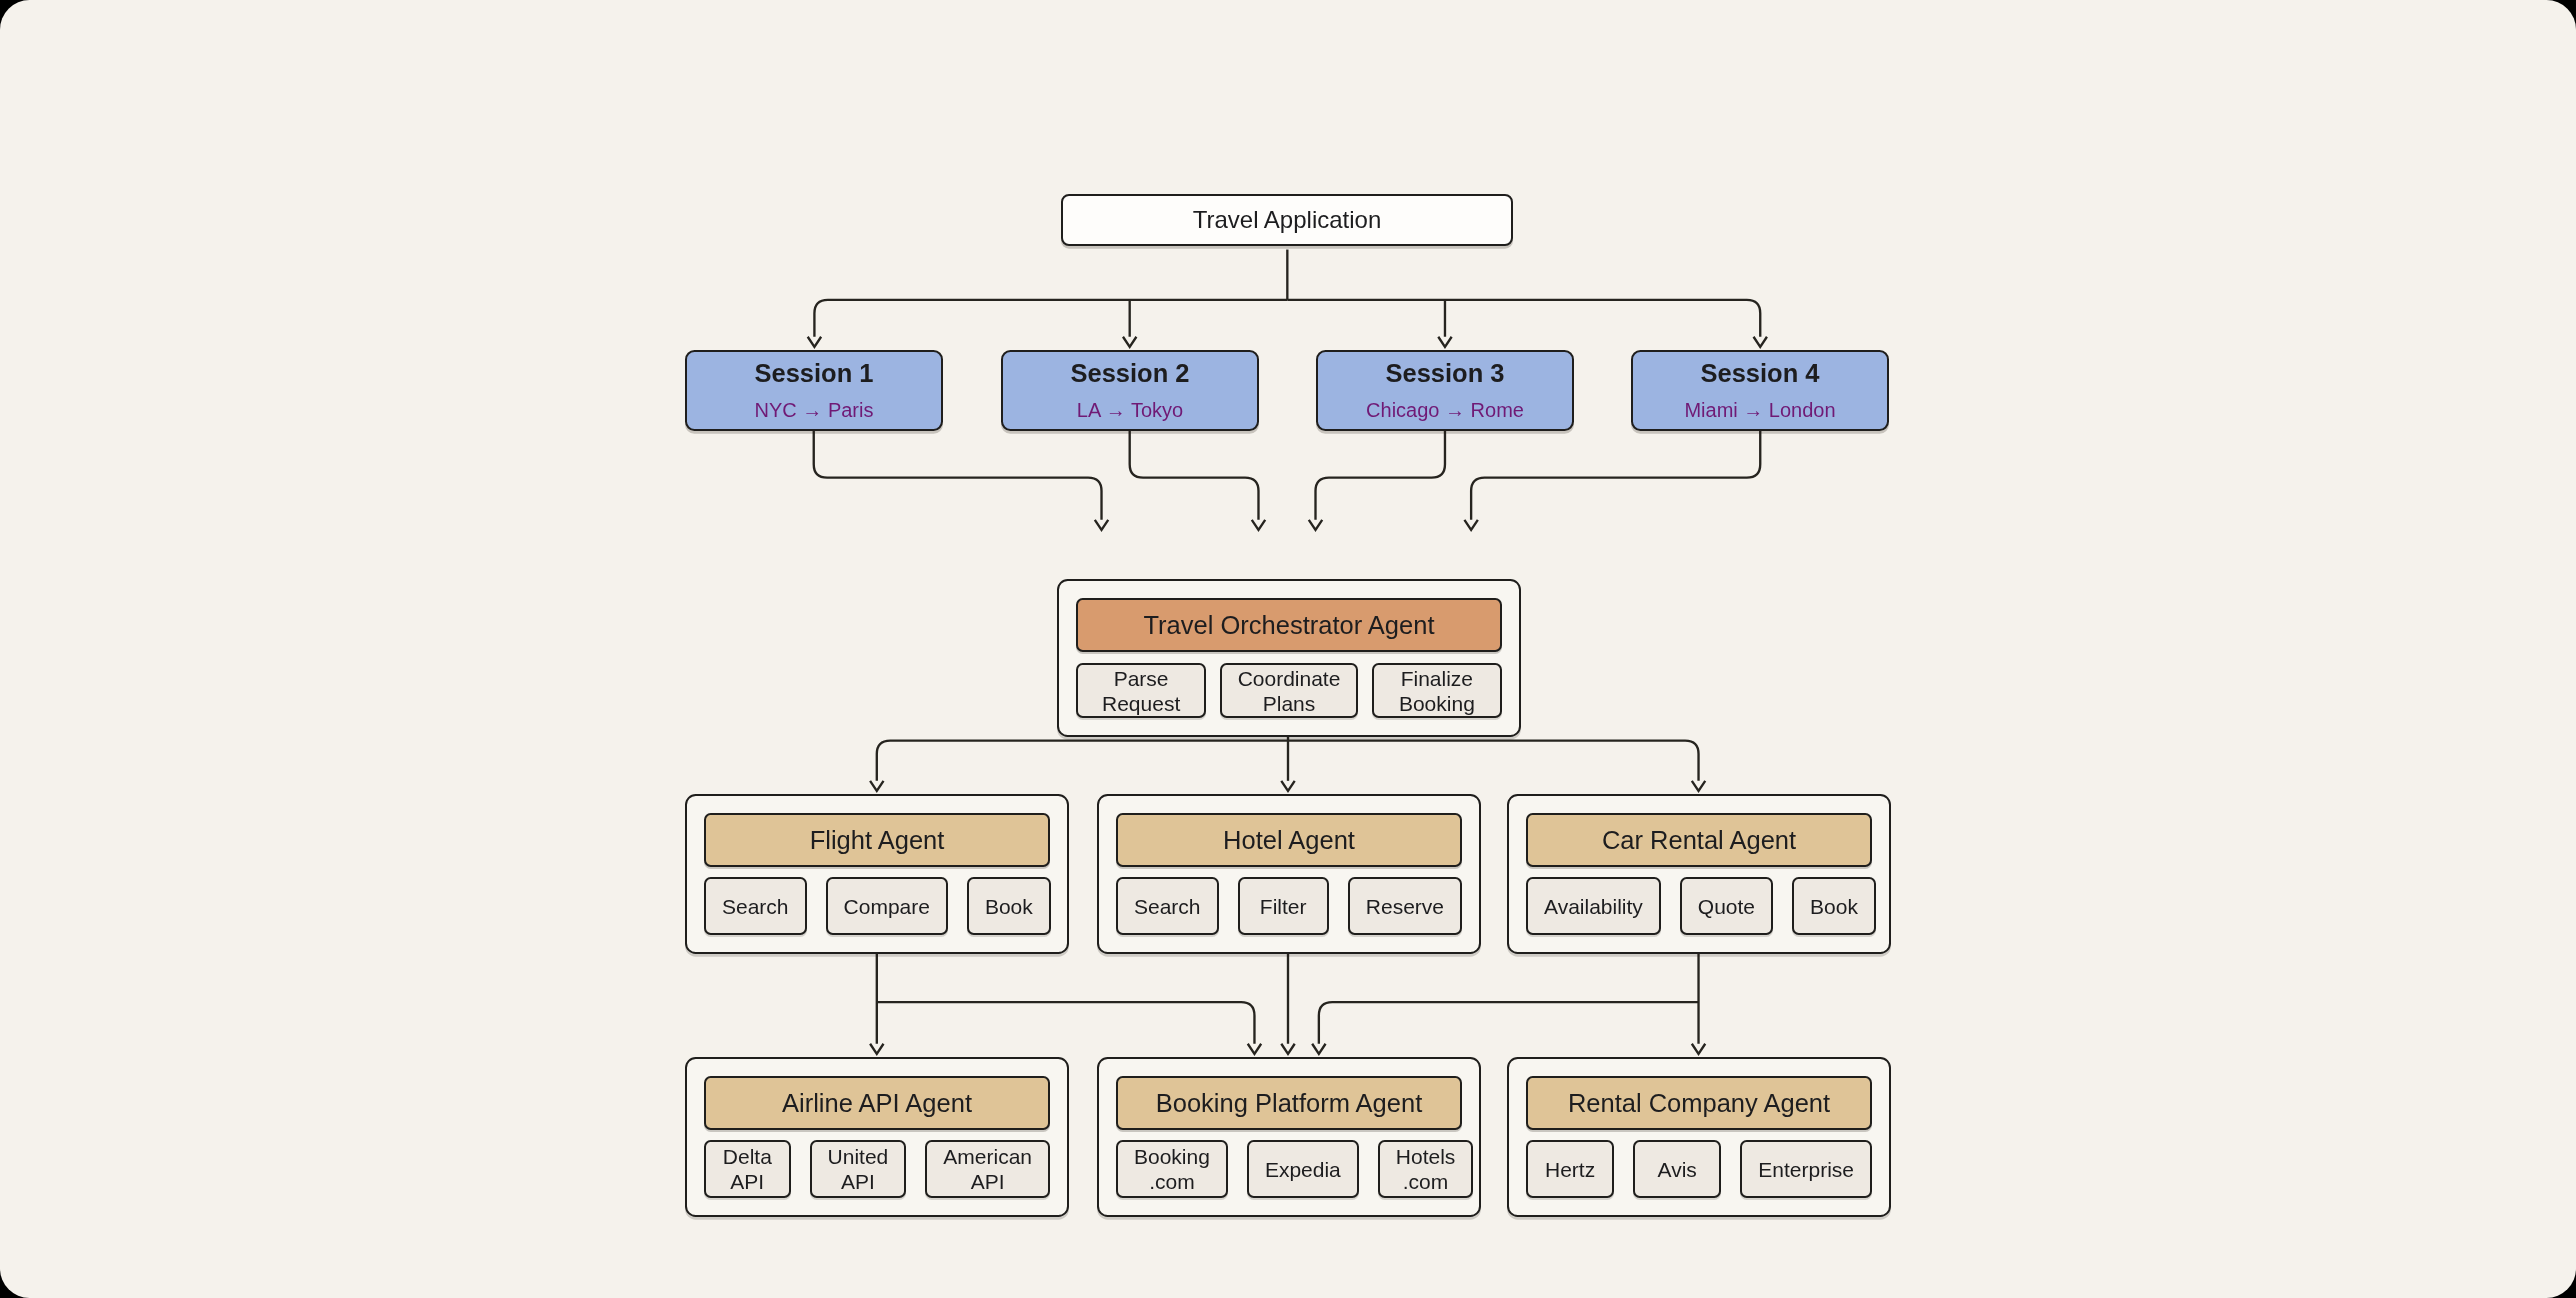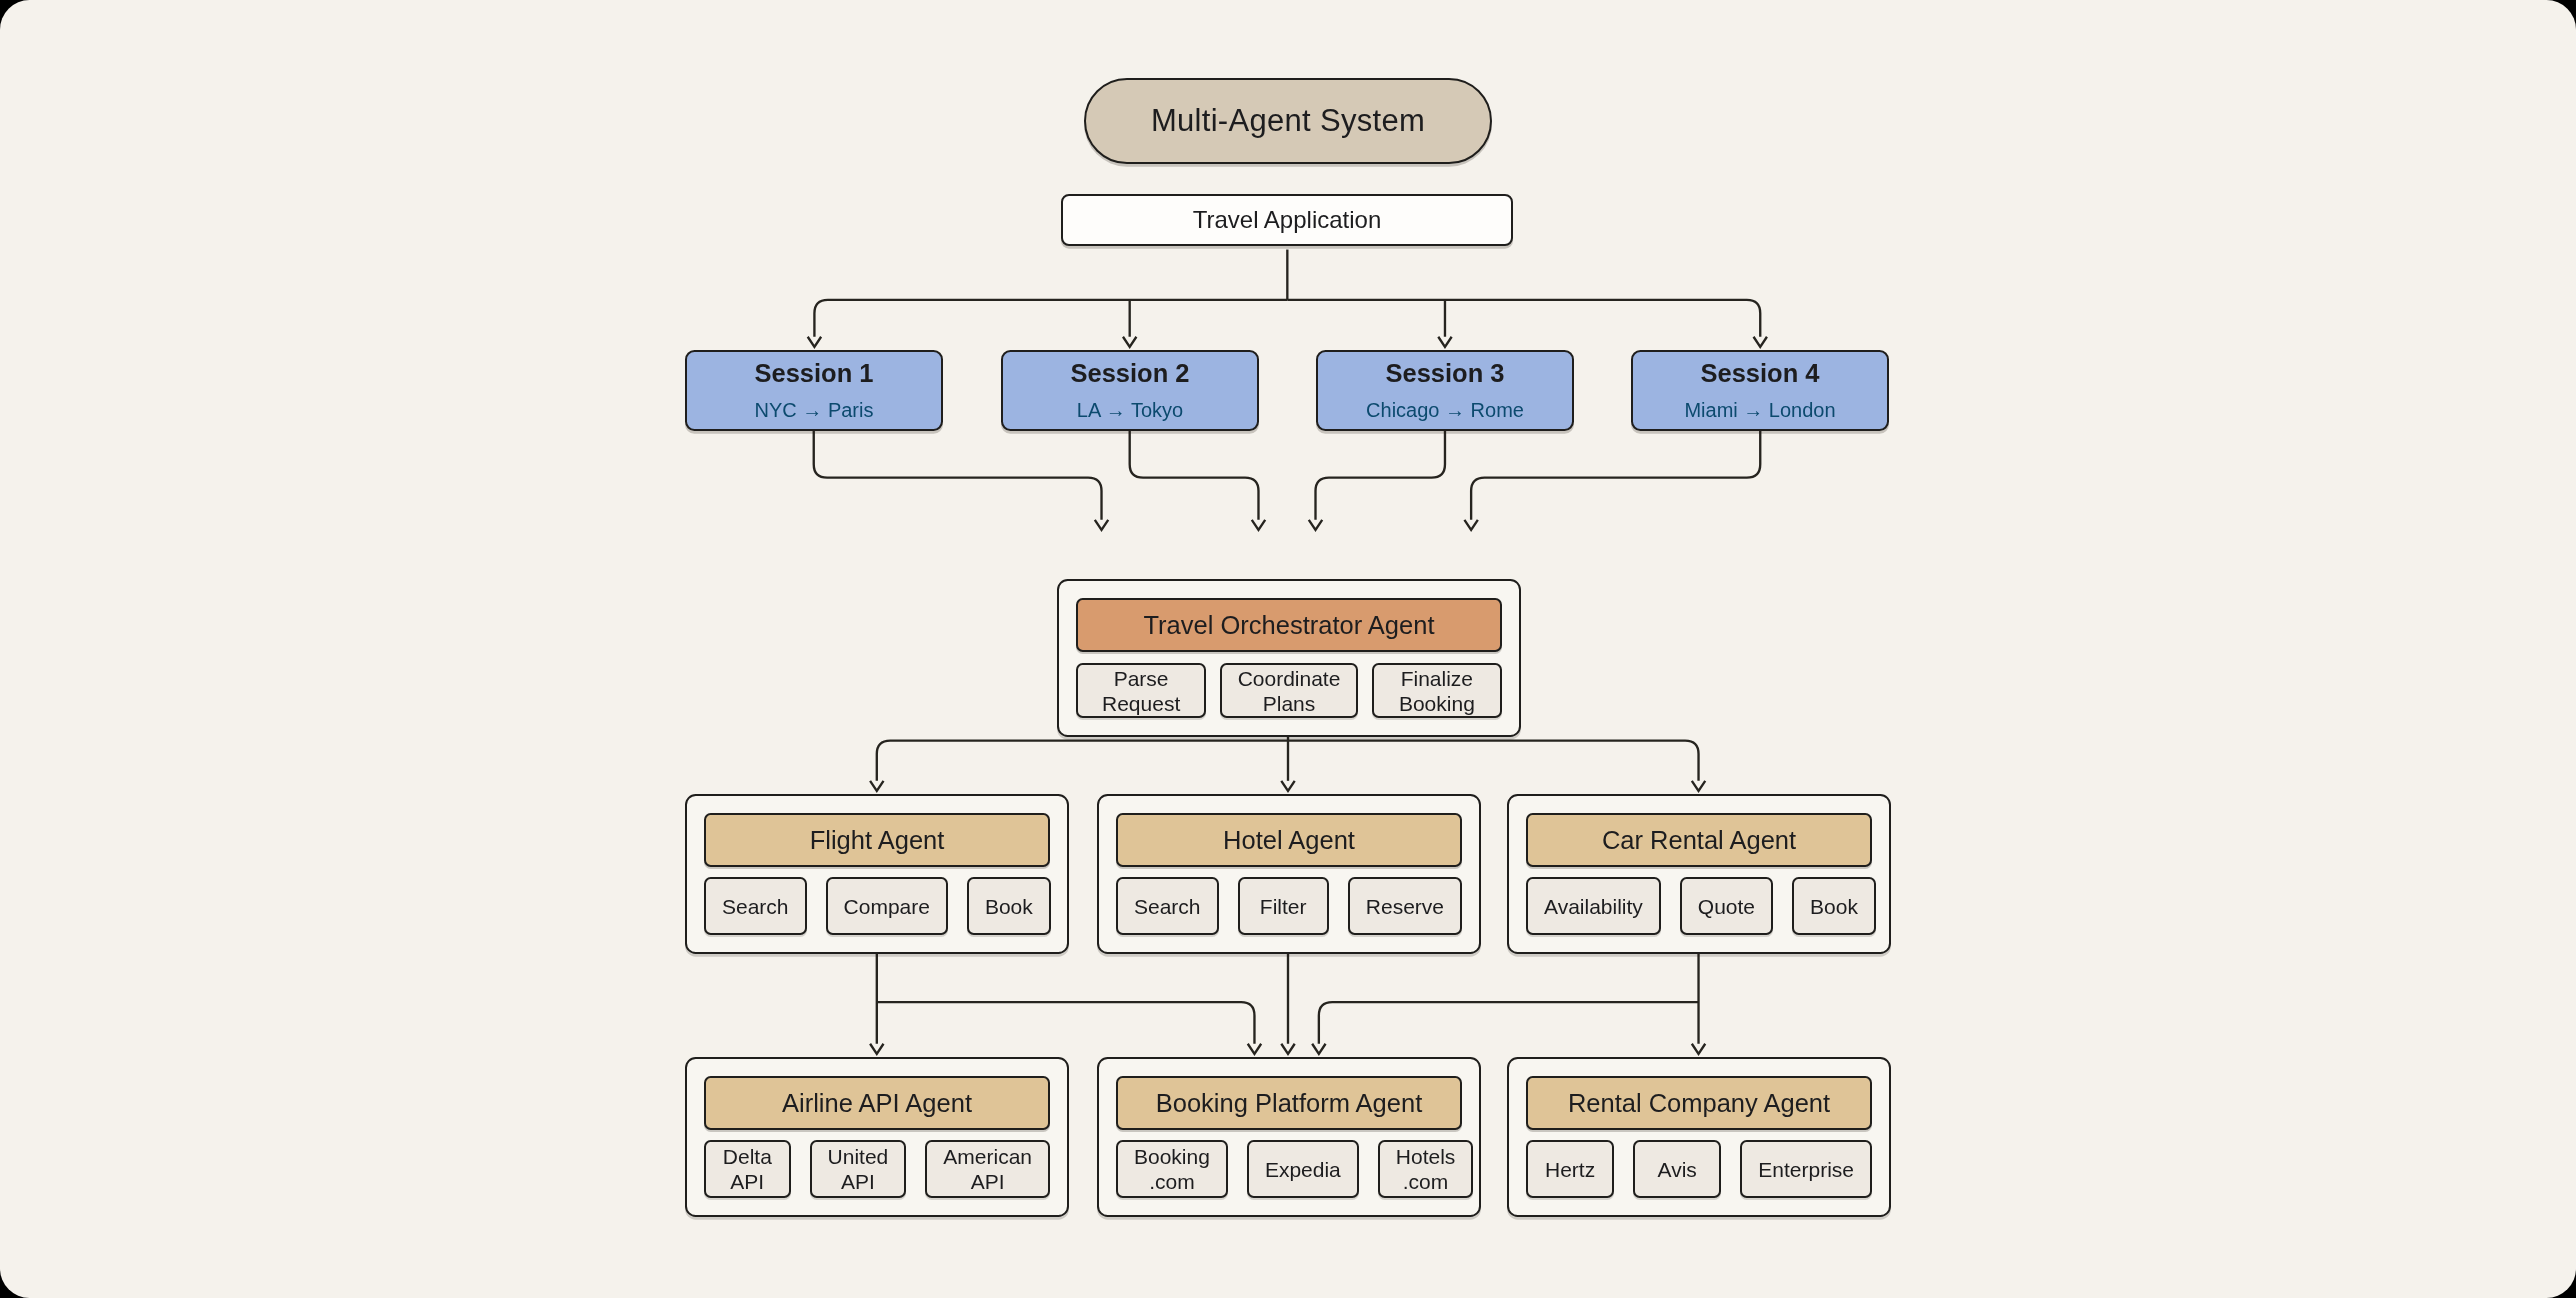--- a/index.html
+++ b/index.html
@@ -13,21 +13,21 @@
   .node{position:absolute;display:flex;flex-direction:column;align-items:center;justify-content:center;
     border:2px solid #1f1e1c;box-sizing:border-box;text-align:center;
     box-shadow:0 2.7px 0 rgba(35,28,20,.22);}
   .pill{left:1084px;top:78px;width:408px;height:86px;border-radius:670px;
     background:var(--pill,#d5c9b6);font-size:31px;font-weight:500;letter-spacing:0.3px;}
   .appbox{left:1061px;top:194px;width:452px;height:52px;border-radius:8px;
     background:#fefdfb;font-size:24px;font-weight:500;}
   .session{top:350px;width:258px;height:81px;border-radius:9.4px;
     background:var(--session,#9cb4e1);gap:4px;}
   .session .s-title{font-size:25.5px;font-weight:600;}
-  .session .s-route{font-size:20px;font-weight:400;color:#0c4a6e;margin-top:7px;}
+  .session .s-route{font-size:20px;font-weight:400;color:#701a75;margin-top:7px;}
   .panel{position:absolute;box-sizing:border-box;border:2px solid #1f1e1c;border-radius:10.7px;
     background:#f8f6f1;box-shadow:0 2.7px 0 rgba(35,28,20,.18);padding:17px;
     display:flex;flex-direction:column;}
   .panel .hdr{height:54px;border:2px solid #1f1e1c;border-radius:6.7px;box-sizing:border-box;
     display:flex;align-items:center;justify-content:center;font-size:25.5px;font-weight:500;
     box-shadow:0 2px 0 rgba(35,28,20,.22);}
   .hdr.orange{background:var(--orch,#d89b6e);}
   .hdr.gold{background:var(--gold,#dfc497);}
   .tasks{display:flex;gap:19px;margin-top:10px;flex:1;}
   .task{flex:1 1 0;min-width:max-content;border:2px solid #1f1e1c;border-radius:6.7px;box-sizing:border-box;
@@ -77,21 +77,20 @@
     <path d="M1920 1421 V1556"></path>
     <path d="M2532 1494 H1986 Q1966 1494 1966 1514 V1556"></path>
     <path d="M2532 1421 V1556"></path>
     <path d="M1297 1556 L1307 1571 L1317 1556"></path>
     <path d="M1860 1556 L1870 1571 L1880 1556"></path>
     <path d="M1910 1556 L1920 1571 L1930 1556"></path>
     <path d="M1956 1556 L1966 1571 L1976 1556"></path>
     <path d="M2522 1556 L2532 1571 L2542 1556"></path>
   </svg>
 
-  <div class="node pill">Multi-Agent System</div>
 
   <div class="node appbox">Travel Application</div>
 
   <div class="node session" style="left:685px">
     <div class="s-title">Session 1</div>
     <div class="s-route">NYC → Paris</div>
   </div>
   <div class="node session" style="left:1001px">
     <div class="s-title">Session 2</div>
     <div class="s-route">LA → Tokyo</div>

